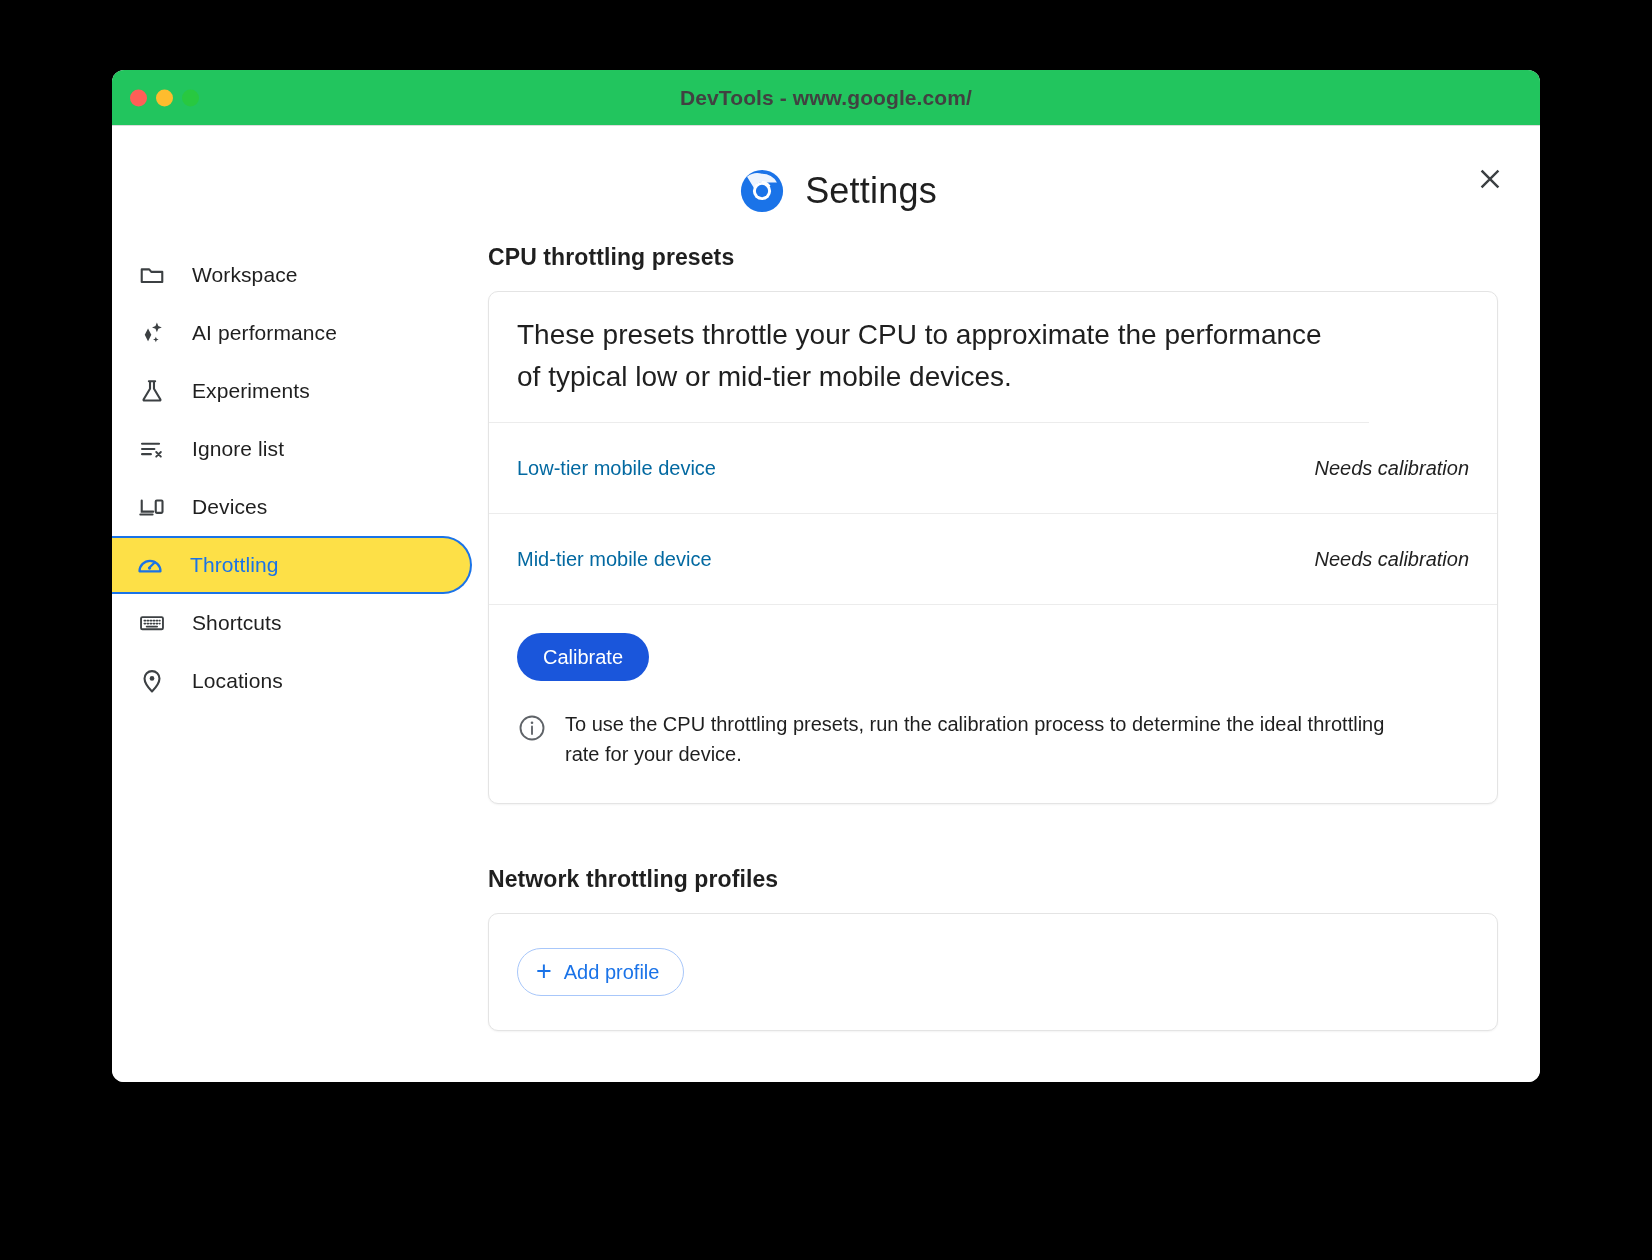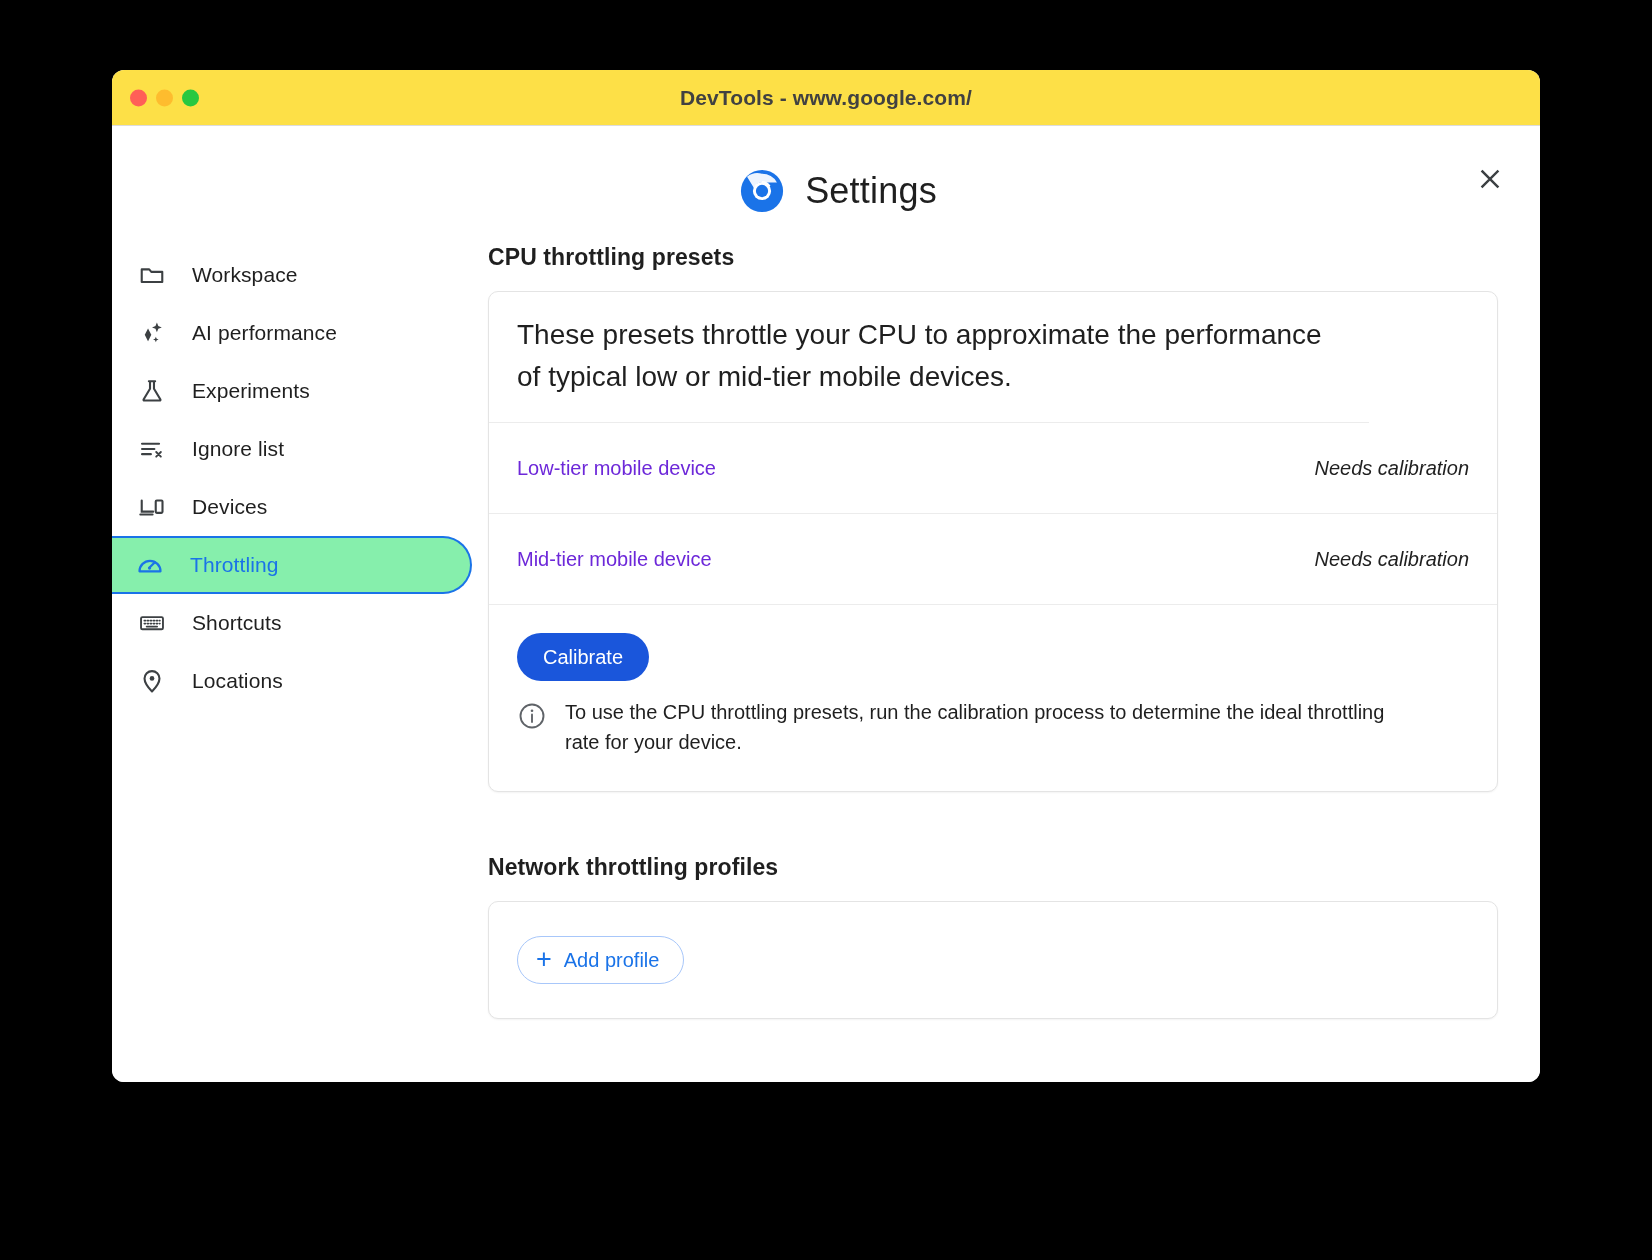--- a/index.html
+++ b/index.html
@@ -28,21 +28,21 @@
     height: 1012px;
     background: #ffffff;
     border-radius: 12px;
     box-shadow: 0 10px 40px rgba(0,0,0,0.45);
     overflow: hidden;
   }
 
   .titlebar {
     position: relative;
     height: 56px;
-    background: #fde047;
+    background: #22c55e;
     border-bottom: 1px solid #dcdcdc;
     display: flex;
     align-items: center;
   }
 
   .traffic-lights {
     position: absolute;
     left: 18px;
     top: 50%;
     transform: translateY(-50%);
@@ -134,21 +134,21 @@
     width: 32px; height: 32px;
     flex: none;
     display: flex; align-items: center; justify-content: center;
   }
   .nav-item .nav-label {
     font-size: 21px;
     letter-spacing: 0.1px;
     white-space: nowrap;
   }
   .nav-item.selected {
-    background: #86efac;
+    background: #fde047;
     border: 2px solid #1a73e8;
     border-left: none;
     color: #1a73e8;
     height: 58px;
     padding-left: 22px;
   }
   .nav-item.selected .nav-label { color: #1a73e8; font-weight: 500; }
 
   
   .main {
@@ -184,21 +184,21 @@
   .preset-row {
     display: flex;
     align-items: center;
     justify-content: space-between;
     padding: 0 28px;
     height: 91px;
     border-bottom: 1px solid #ececec;
   }
   .preset-name {
     font-size: 20px;
-    color: #6d28d9;
+    color: #0369a1;
   }
   .preset-status {
     font-size: 20px;
     font-style: italic;
     color: #1f1f1f;
   }
 
   .card-actions {
     padding: 28px 28px 34px 28px;
   }
@@ -215,21 +215,21 @@
     color: #ffffff;
     font-size: 20px;
     font-family: "Liberation Sans", sans-serif;
     cursor: pointer;
   }
 
   .info-note {
     display: flex;
     align-items: flex-start;
     gap: 18px;
-    margin-top: 16px;
+    margin-top: 28px;
     max-width: 880px;
     justify-content: center;
   }
   .info-icon { flex: none; margin-top: 4px; }
   .info-text {
     font-size: 20px;
     line-height: 1.5;
     color: #1f1f1f;
   }
 

